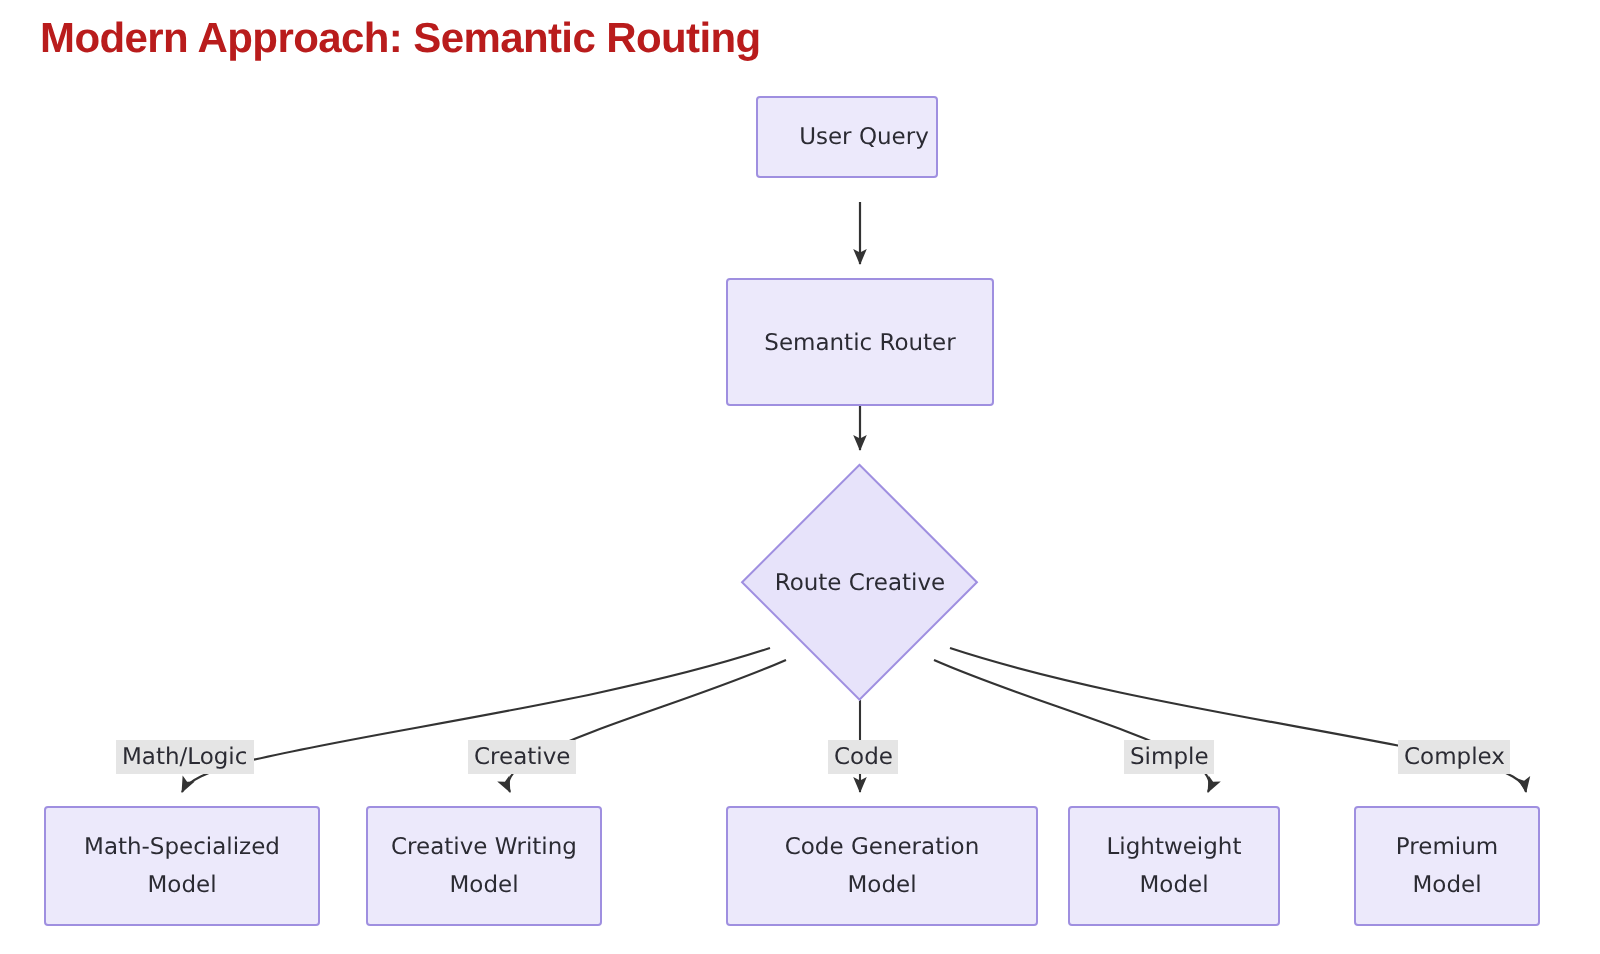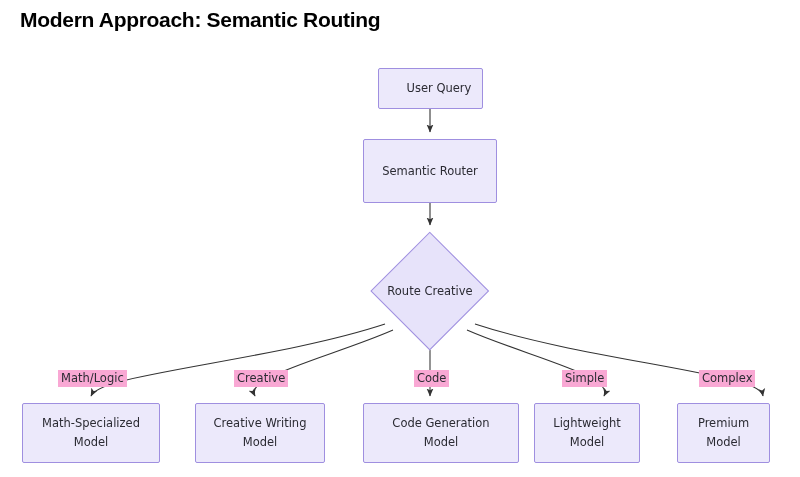--- a/index.html
+++ b/index.html
@@ -16,21 +16,21 @@
     color: #1f1f1f;
   }
   #page-title {
     position: absolute;
     left: 20px;
     top: 8px;
     font-family: "Liberation Sans", sans-serif;
     font-size: 21px;
     font-weight: bold;
     letter-spacing: -0.3px;
-    color: #000000;
+    color: #b91c1c;
     white-space: nowrap;
   }
   #diagram-canvas {
     position: absolute;
     left: 0;
     top: 0;
     width: 800px;
     height: 477px;
   }
   .node-box {
@@ -82,21 +82,21 @@
     display: flex;
     align-items: center;
     justify-content: center;
     font-family: "DejaVu Sans", sans-serif;
     font-size: 11.5px;
     color: #2b2b33;
     white-space: nowrap;
   }
   .edge-label {
     position: absolute;
-    background: #f9a8d4;
+    background: #e5e5e5;
     font-family: "DejaVu Sans", sans-serif;
     font-size: 11.5px;
     color: #2b2b33;
     line-height: 15px;
     padding: 1px 3px;
     white-space: nowrap;
     box-sizing: border-box;
   }
 </style>
 </head>
@@ -119,39 +119,39 @@
 
   <path d="M393,330 C352,348 300,362 268,378 C257,384 252,390 255,396" stroke="#333333" stroke-width="1.05" fill="none" marker-end="url(#arrowhead)"></path>
 
   <path d="M430,350 L430,396" stroke="#333333" stroke-width="1.05" fill="none" marker-end="url(#arrowhead)"></path>
 
   <path d="M467,330 C508,348 560,362 592,378 C602,384 607,390 604,396" stroke="#333333" stroke-width="1.05" fill="none" marker-end="url(#arrowhead)"></path>
 
   <path d="M475,324 C560,352 680,366 740,382 C754,386 762,390 763,396" stroke="#333333" stroke-width="1.05" fill="none" marker-end="url(#arrowhead)"></path>
 </svg>
 
-<div class="node-box" style="left:378px; top:68px; width:105px; height:41px;padding-left:17px;">
+<div class="node-box" style="left:378px; top:48px; width:91px; height:41px;padding-left:17px;">
   <span class="node-line">User Query</span>
 </div>
 
 <div class="node-box" style="left:363px; top:139px; width:134px; height:64px;">
   <span class="node-line">Semantic Router</span>
 </div>
 
 <div class="diamond-node">
   <div class="diamond-shape"></div>
   <div class="diamond-label">Route Creative</div>
 </div>
 
 <div class="node-box" style="left:22px; top:403px; width:138px; height:60px;">
   <span class="node-line">Math-Specialized</span>
   <span class="node-line">Model</span>
 </div>
 
-<div class="node-box" style="left:195px; top:403px; width:130px; height:60px;">
+<div class="node-box" style="left:183px; top:403px; width:118px; height:60px;">
   <span class="node-line">Creative Writing</span>
   <span class="node-line">Model</span>
 </div>
 
 <div class="node-box" style="left:363px; top:403px; width:156px; height:60px;">
   <span class="node-line">Code Generation</span>
   <span class="node-line">Model</span>
 </div>
 
 <div class="node-box" style="left:534px; top:403px; width:106px; height:60px;text-align:center;">

